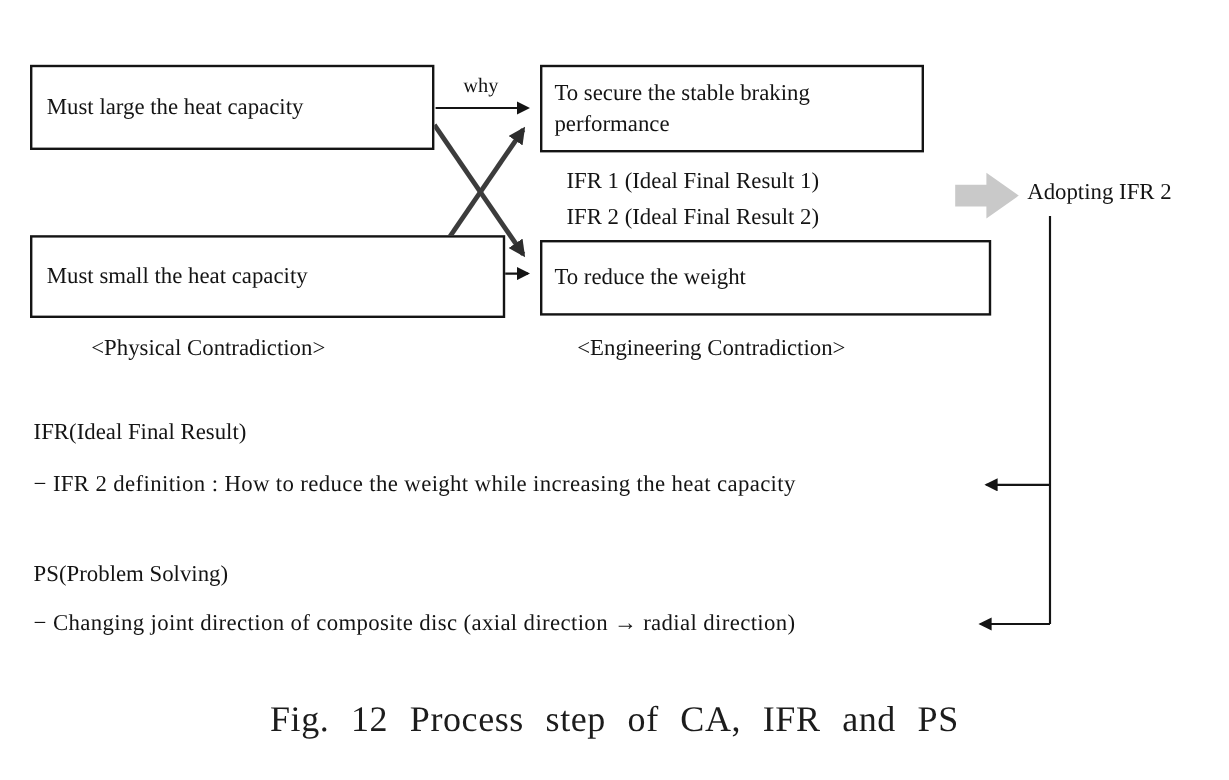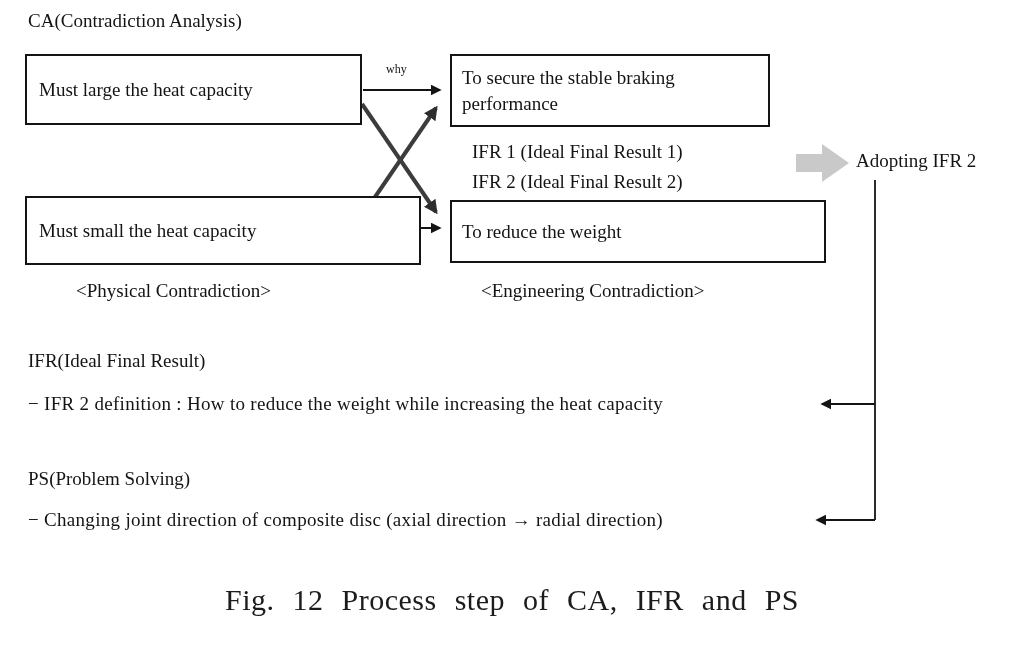--- a/index.html
+++ b/index.html
@@ -46,21 +46,21 @@
     font-size: 19px;
     box-sizing: border-box;
   }
   .box .box-text {
     padding-left: 12px;
     padding-right: 26px;
     line-height: 1.35;
   }
   .why {
     position: absolute;
-    font-size: 12px;
+    font-size: 17px;
     text-align: center;
   }
   .defline {
     letter-spacing: 0.3px;
   }
   .caption {
     position: absolute;
     left: 0;
     top: 583px;
     width: 1024px;
@@ -94,21 +94,20 @@
     <line class="thick" x1="362" y1="104" x2="436" y2="212" marker-end="url(#ah2)"></line>
     <line class="thick" x1="362" y1="216" x2="436" y2="108" marker-end="url(#ah2)"></line>
 
     <polygon points="796,154 822,154 822,144 849,163 822,182 822,172 796,172" fill="#c9c9c9"></polygon>
 
     <line class="thin" x1="875" y1="180" x2="875" y2="520"></line>
     <line class="thin" x1="875" y1="404" x2="822" y2="404" marker-end="url(#ah)"></line>
     <line class="thin" x1="875" y1="520" x2="817" y2="520" marker-end="url(#ah)"></line>
   </svg>
 
-  <div class="label" style="left:28px; top:10px;">CA(Contradiction Analysis)</div>
 
   <div class="box" style="left:25px; top:54px; width:337px; height:71px;">
     <span class="box-text">Must large the heat capacity</span>
   </div>
 
   <div class="box" style="left:450px; top:54px; width:320px; height:73px;">
     <span class="box-text" style="padding-left:10px;">To secure the stable braking performance</span>
   </div>
 
   <div class="why" style="left:386px; top:62px;">why</div>

